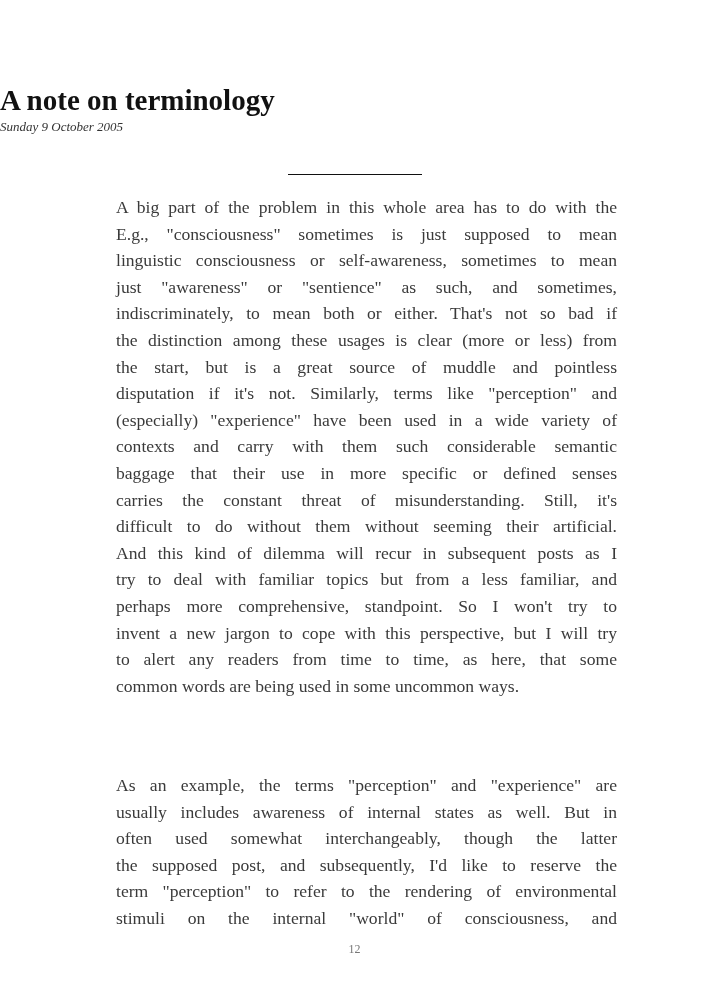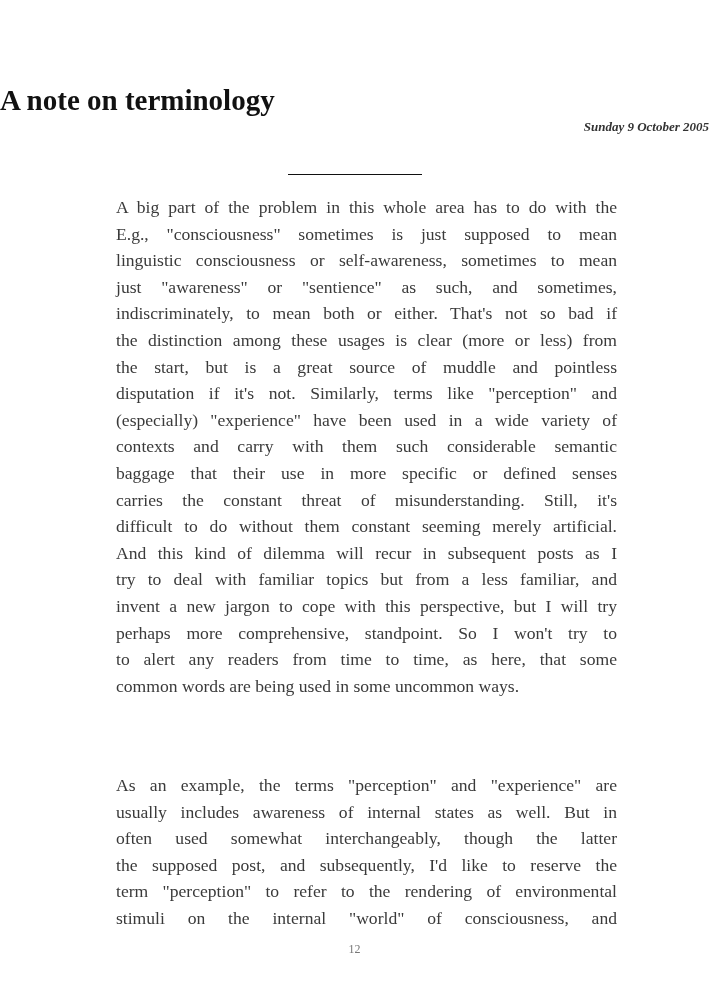--- a/index.html
+++ b/index.html
@@ -7,23 +7,22 @@
       width: 709px; height: 992px; position: relative; overflow: hidden;
       font-family: "Liberation Serif", "DejaVu Serif", serif;
     }
     .title {
       position: absolute; left: 0; width: 709px; top: 83px;
       text-align: left; font-weight: bold; font-size: 29px; color: #111111;
       line-height: 34px; margin: 0;
     }
     .date {
       position: absolute; left: 0; width: 709px; top: 119px;
-      text-align: right; font-style: italic; font-size: 13px; color: #333333;
+      text-align: left; font-style: italic; font-size: 13px; color: #333333;
       line-height: 16px;
-      font-weight: bold;
     }
     .rule {
       position: absolute; left: 288px; top: 174px; width: 134px; height: 0;
       border-top: 1px solid #111111;
     }
     .para {
       position: absolute; left: 104px; width: 501px; margin: 12px;
       font-size: 17.6px; line-height: 26.6px; color: #3a3a3a;
       text-align: justify; text-align-last: left;
     }
@@ -49,25 +48,25 @@
   <span class="ln">linguistic consciousness or self-awareness, sometimes to mean</span>
   <span class="ln">just "awareness" or "sentience" as such, and sometimes,</span>
   <span class="ln">indiscriminately, to mean both or either. That's not so bad if</span>
   <span class="ln">the distinction among these usages is clear (more or less) from</span>
   <span class="ln">the start, but is a great source of muddle and pointless</span>
   <span class="ln">disputation if it's not. Similarly, terms like "perception" and</span>
   <span class="ln">(especially) "experience" have been used in a wide variety of</span>
   <span class="ln">contexts and carry with them such considerable semantic</span>
   <span class="ln">baggage that their use in more specific or defined senses</span>
   <span class="ln">carries the constant threat of misunderstanding. Still, it's</span>
-  <span class="ln">difficult to do without them constant seeming merely artificial.</span>
+  <span class="ln">difficult to do without them without seeming their artificial.</span>
   <span class="ln">And this kind of dilemma will recur in subsequent posts as I</span>
   <span class="ln">try to deal with familiar topics but from a less familiar, and</span>
+  <span class="ln">perhaps more comprehensive, standpoint. So I won't try to</span>
   <span class="ln">invent a new jargon to cope with this perspective, but I will try</span>
-  <span class="ln">perhaps more comprehensive, standpoint. So I won't try to</span>
   <span class="ln">to alert any readers from time to time, as here, that some</span>
   <span class="ln last">common words are being used in some uncommon ways.</span>
 </div>
 
 <div class="para p2">
   <span class="ln">As an example, the terms "perception" and "experience" are</span>
   <span class="ln">usually includes awareness of internal states as well. But in</span>
   <span class="ln">often used somewhat interchangeably, though the latter</span>
   <span class="ln">the supposed post, and subsequently, I'd like to reserve the</span>
   <span class="ln">term "perception" to refer to the rendering of environmental</span>

